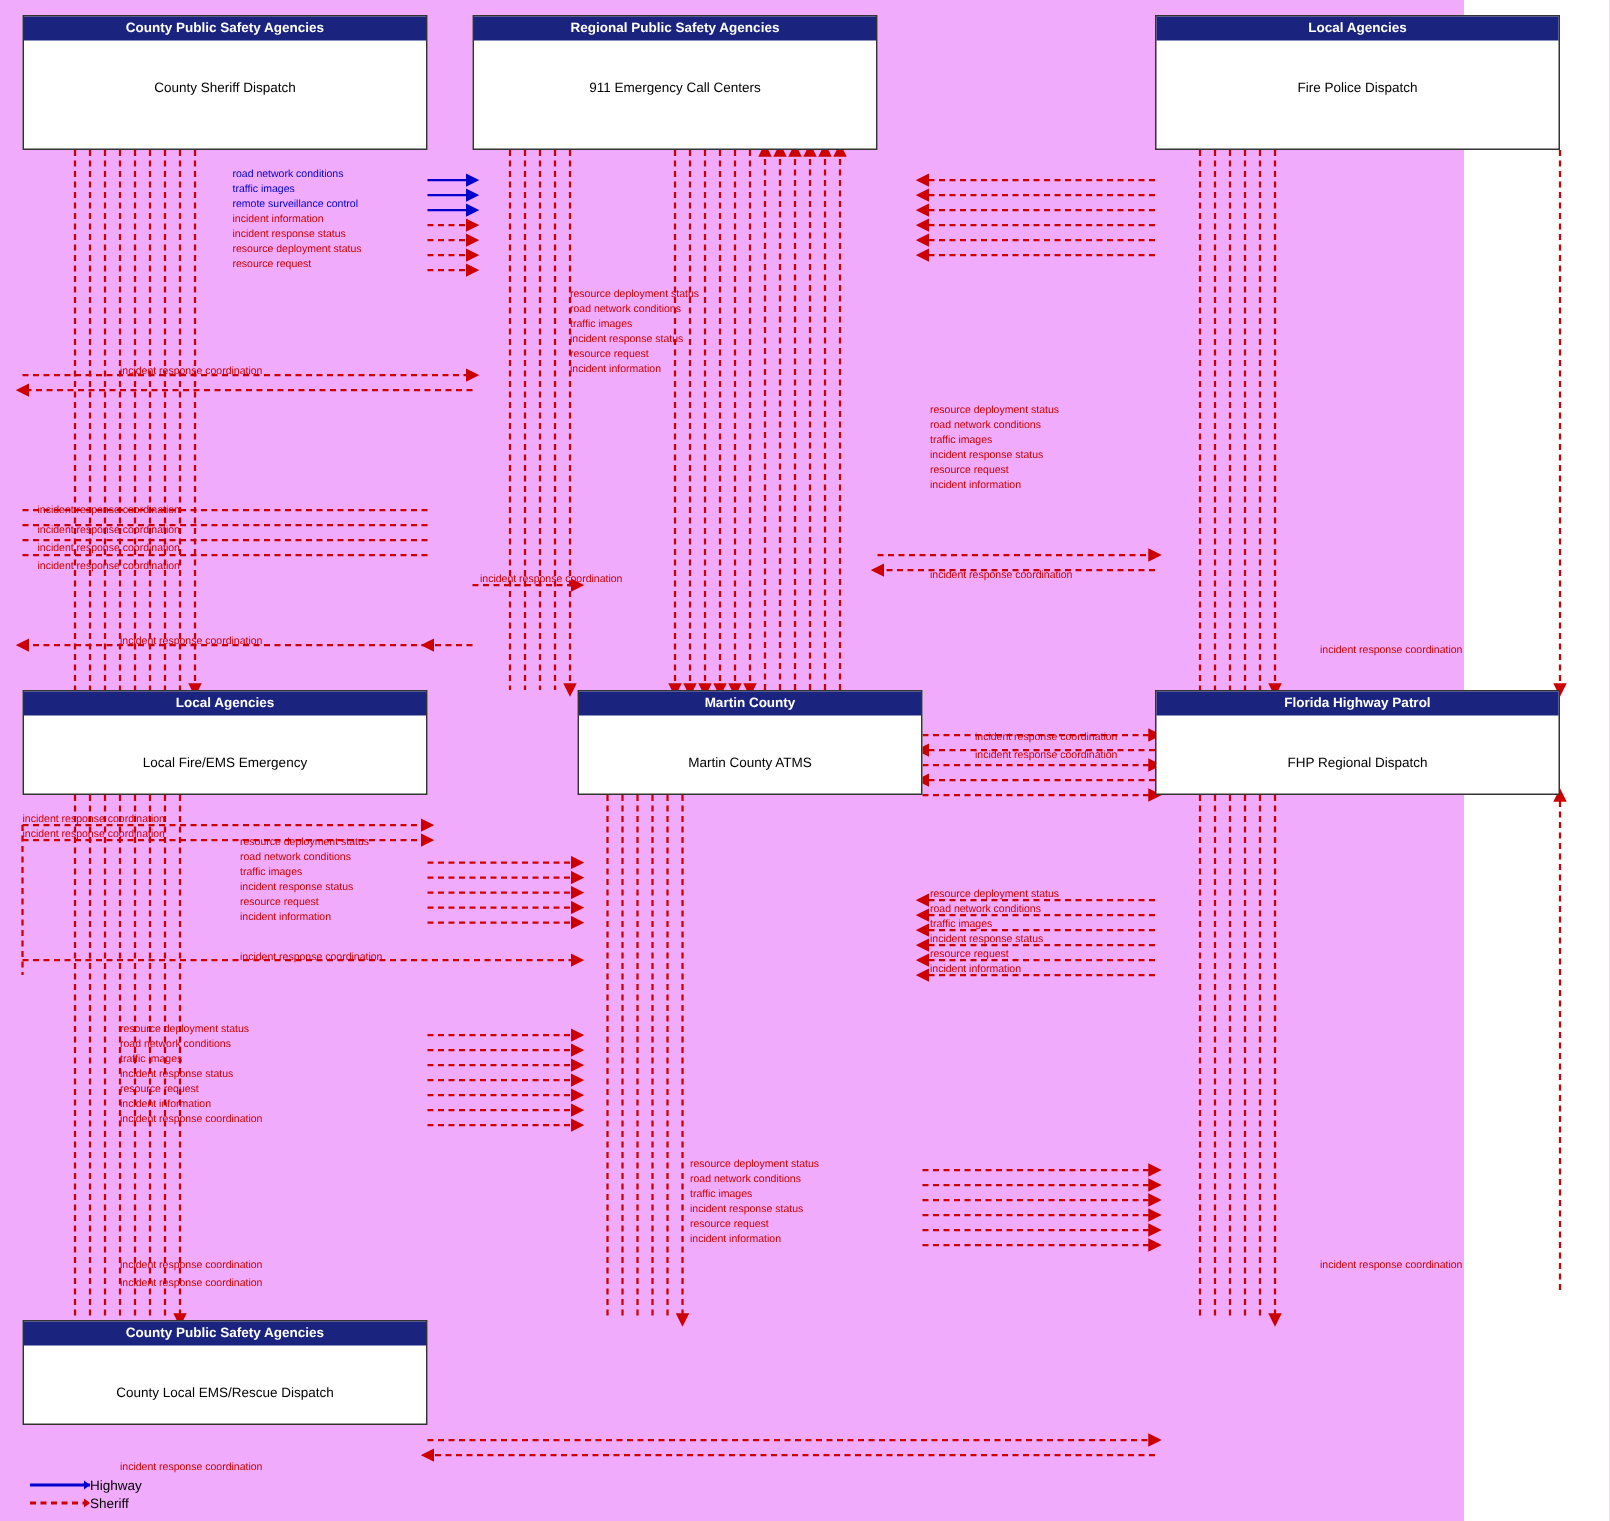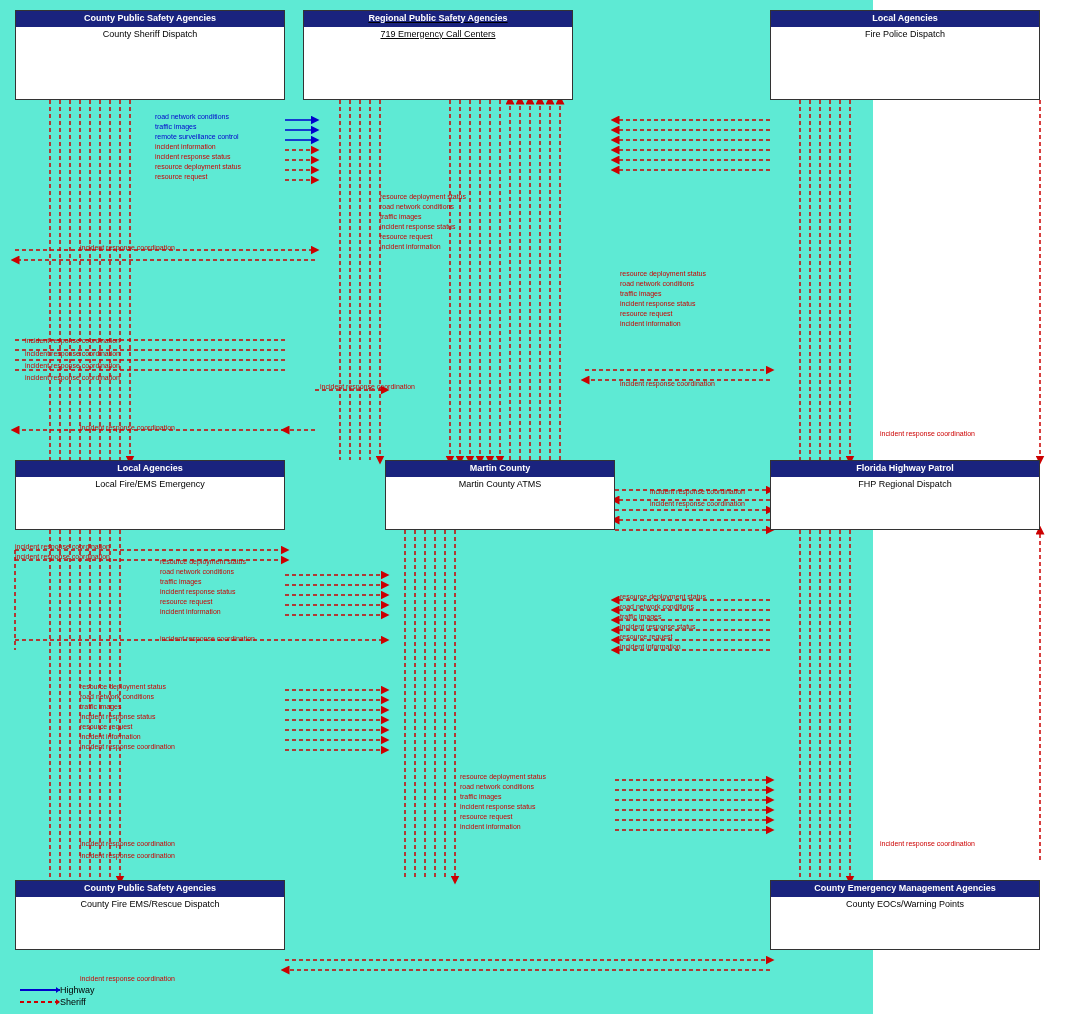--- a/index.html
+++ b/index.html
@@ -7,23 +7,23 @@
       background: #fff;
       font-family: Arial, sans-serif;
       font-size: 10px;
       width: 1073px;
       height: 1014px;
       overflow: hidden;
       position: relative;
     }
     .diagram-container {
       position: relative;
-      width: 873px;
+      width: 976px;
       height: 1014px;
-      background: #5eead4;
+      background: #f0abfc;
     }
     .node-box {
       position: absolute;
       border: 1.5px solid #333;
       background: #fff;
     }
     .node-header {
       background: #1a237e;
       color: #fff;
       text-align: center;
@@ -31,20 +31,21 @@
       font-weight: bold;
       padding: 2px 4px;
       line-height: 1.3;
     }
     .node-subheader {
       text-align: center;
       font-size: 9px;
       padding: 2px 4px;
       color: #000;
       line-height: 1.3;
+      margin-top: 24px;
     }
     .node-body {
       min-height: 50px;
     }
     svg.connections {
       position: absolute;
       top: 0; left: 0;
       width: 1073px;
       height: 1014px;
       pointer-events: none;
@@ -245,23 +246,23 @@
     <line x1="770" y1="380" x2="585" y2="380" stroke="#cc0000" stroke-width="1.5" stroke-dasharray="4,3" marker-end="url(#arrow-red)"></line>
 
   </svg>
 
   <div class="node-box" style="left:15px;top:10px;width:270px;height:90px;">
     <div class="node-header">County Public Safety Agencies</div>
     <div class="node-subheader">County Sheriff Dispatch</div>
     <div class="node-body"></div>
   </div>
 
-  <div class="node-box" style="left:303px;top:10px;width:270px;height:90px;text-decoration:underline;">
+  <div class="node-box" style="left:315px;top:10px;width:270px;height:90px;">
     <div class="node-header">Regional Public Safety Agencies</div>
-    <div class="node-subheader">719 Emergency Call Centers</div>
+    <div class="node-subheader">911 Emergency Call Centers</div>
     <div class="node-body"></div>
   </div>
 
   <div class="node-box" style="left:770px;top:10px;width:270px;height:90px;">
     <div class="node-header">Local Agencies</div>
     <div class="node-subheader">Fire Police Dispatch</div>
     <div class="node-body"></div>
   </div>
 
   <div class="node-box" style="left:15px;top:460px;width:270px;height:70px;">
@@ -277,29 +278,24 @@
   </div>
 
   <div class="node-box" style="left:385px;top:460px;width:230px;height:70px;">
     <div class="node-header">Martin County</div>
     <div class="node-subheader">Martin County ATMS</div>
     <div class="node-body"></div>
   </div>
 
   <div class="node-box" style="left:15px;top:880px;width:270px;height:70px;">
     <div class="node-header">County Public Safety Agencies</div>
-    <div class="node-subheader">County Fire EMS/Rescue Dispatch</div>
-    <div class="node-body"></div>
-  </div>
-
-  <div class="node-box" style="left:770px;top:880px;width:270px;height:70px;">
-    <div class="node-header">County Emergency Management Agencies</div>
-    <div class="node-subheader">County EOCs/Warning Points</div>
-    <div class="node-body"></div>
-  </div>
+    <div class="node-subheader">County Local EMS/Rescue Dispatch</div>
+    <div class="node-body"></div>
+  </div>
+
 
   <div class="label-text-blue" style="left:155px;top:113px;">road network conditions</div>
   <div class="label-text-blue" style="left:155px;top:123px;">traffic images</div>
   <div class="label-text-blue" style="left:155px;top:133px;">remote surveillance control</div>
   <div class="label-text" style="left:155px;top:143px;">incident information</div>
   <div class="label-text" style="left:155px;top:153px;">incident response status</div>
   <div class="label-text" style="left:155px;top:163px;">resource deployment status</div>
   <div class="label-text" style="left:155px;top:173px;">resource request</div>
 
   <div class="label-text" style="left:380px;top:193px;">resource deployment status</div>

